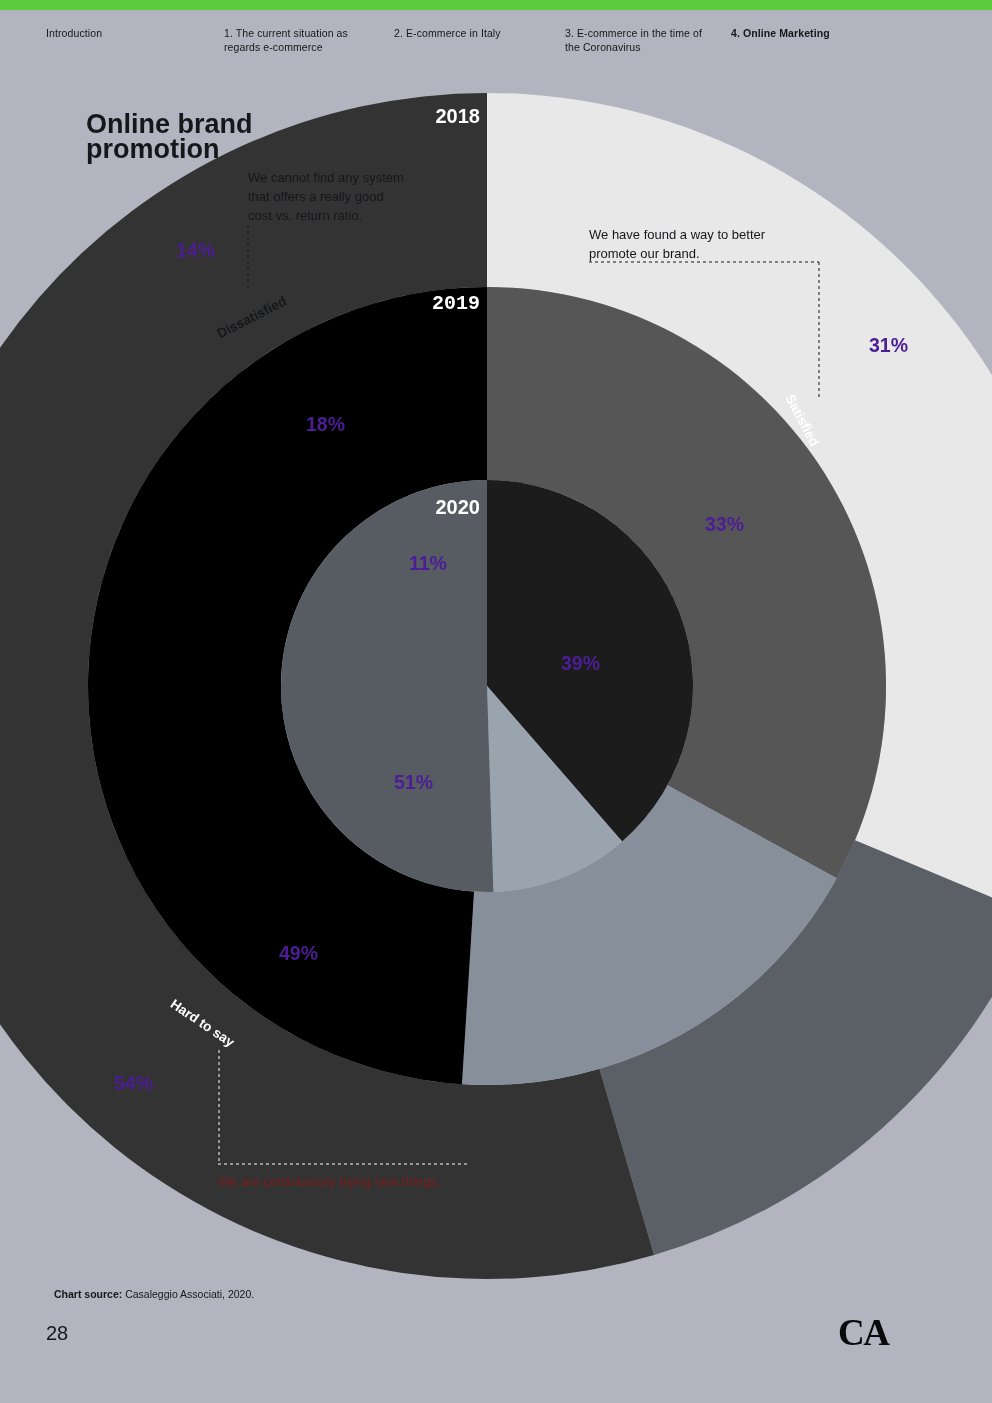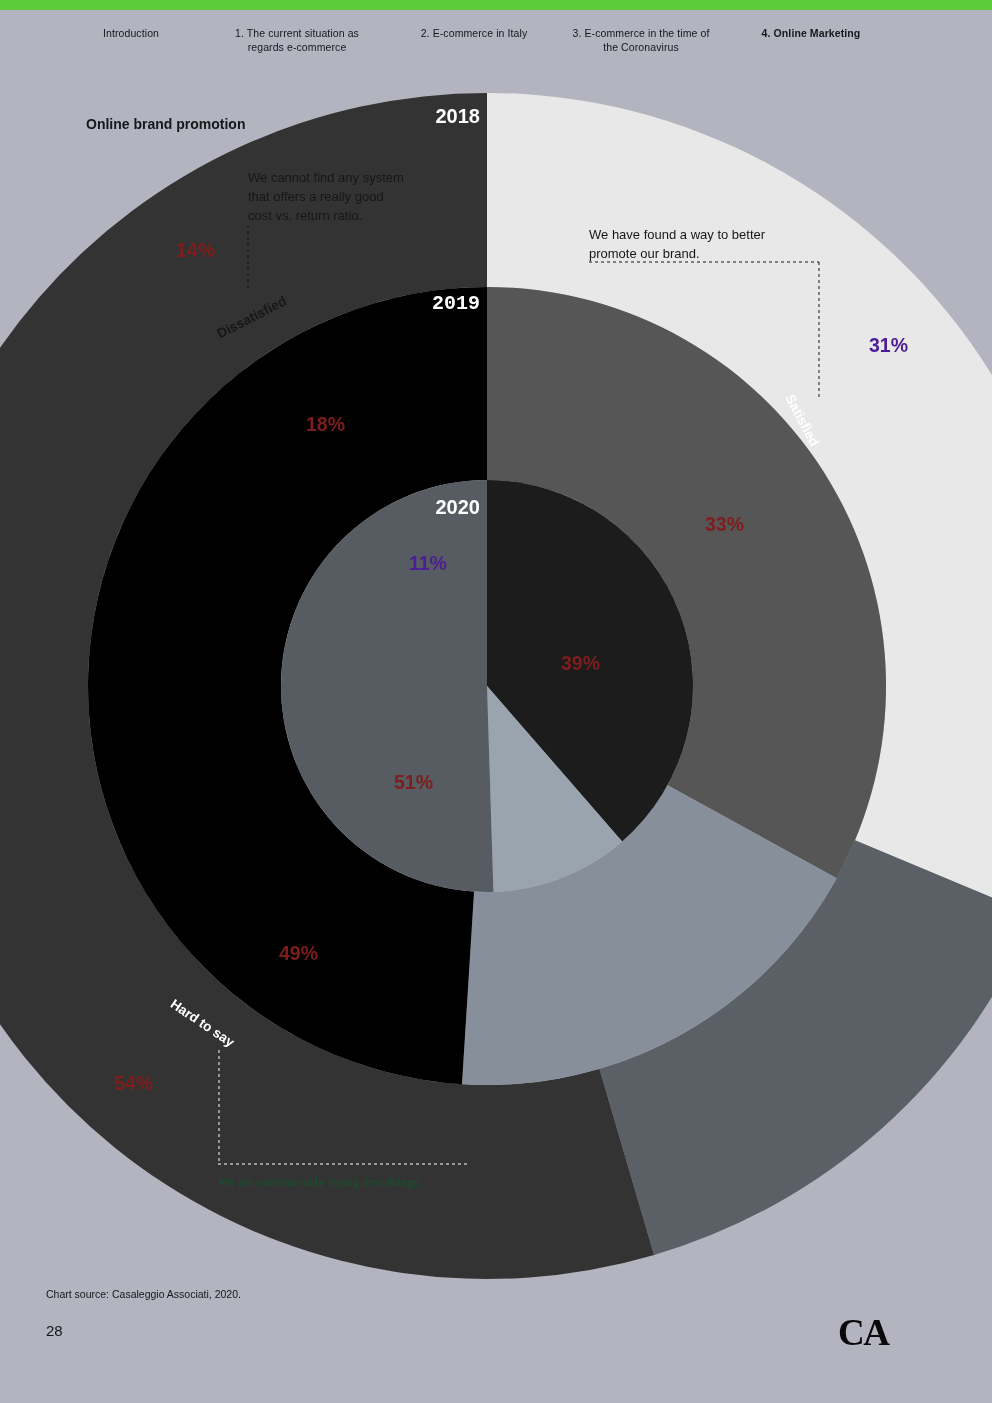--- a/index.html
+++ b/index.html
@@ -22,87 +22,86 @@
   #section-nav {
     position: absolute; left: 0; top: 24px;
     width: 992px; height: 40px;
   }
   .nav-item {
     position: absolute;
     font-size: 10.5px;
     line-height: 14px;
     color: #15171a;
     letter-spacing: 0.1px;
-    text-align: center;
   }
   .nav-item.active { font-weight: bold; }
 
   
   #donut-chart {
     position: absolute; left: 0; top: 0;
     width: 992px; height: 1403px;
   }
   #donut-svg { position: absolute; left: 0; top: 0; }
 
   
   .chart-title {
     position: absolute;
     left: 86px; top: 112px;
     width: 210px;
-    font-size: 14px;
+    font-size: 27px;
     font-weight: bold;
     line-height: 25px;
     color: #15171a;
   }
 
   .year-label {
     position: absolute;
     font-size: 20px;
     font-weight: bold;
     color: #ffffff;
     text-align: right;
   }
 
   .pct-label {
     position: absolute;
     font-size: 19.5px;
     font-weight: bold;
     white-space: nowrap;
   }
-  .pct-light { color: #7f1d1d; }
+  .pct-light { color: #4c1d95; }
   .pct-dark  { color: #4c1d95; }
 
   .cat-label {
     position: absolute;
     font-size: 13.5px;
     font-weight: bold;
     white-space: nowrap;
     transform-origin: 0 50%;
   }
   .cat-light { color: #ffffff; }
   .cat-dark  { color: #15171a; }
 
   .callout {
     position: absolute;
     font-size: 13px;
     line-height: 19px;
     white-space: pre-line;
   }
   .callout-dark  { color: #15171a; }
-  .callout-light { color: #14532d; font-family: Liberation Serif, serif; }
+  .callout-light { color: #7f1d1d; }
 
   
   #chart-source {
     position: absolute; left: 46px; top: 1288px;
     font-size: 10.5px; color: #15171a;
   }
-  #chart-source b { font-weight: normal; }
+  #chart-source b { font-weight: bold; margin-left: 8px; }
   #page-number {
     position: absolute; left: 46px; top: 1322px;
-    font-size: 15px; color: #15171a;
+    font-size: 20px; color: #15171a;
   }
   #ca-logo {
     position: absolute; left: 838px; top: 1311px;
     font-size: 37px; font-weight: bold;
     letter-spacing: -1.5px;
     color: #0a0a0a;
     font-family: Liberation Serif, serif;
   }
 </style>
 </head>

